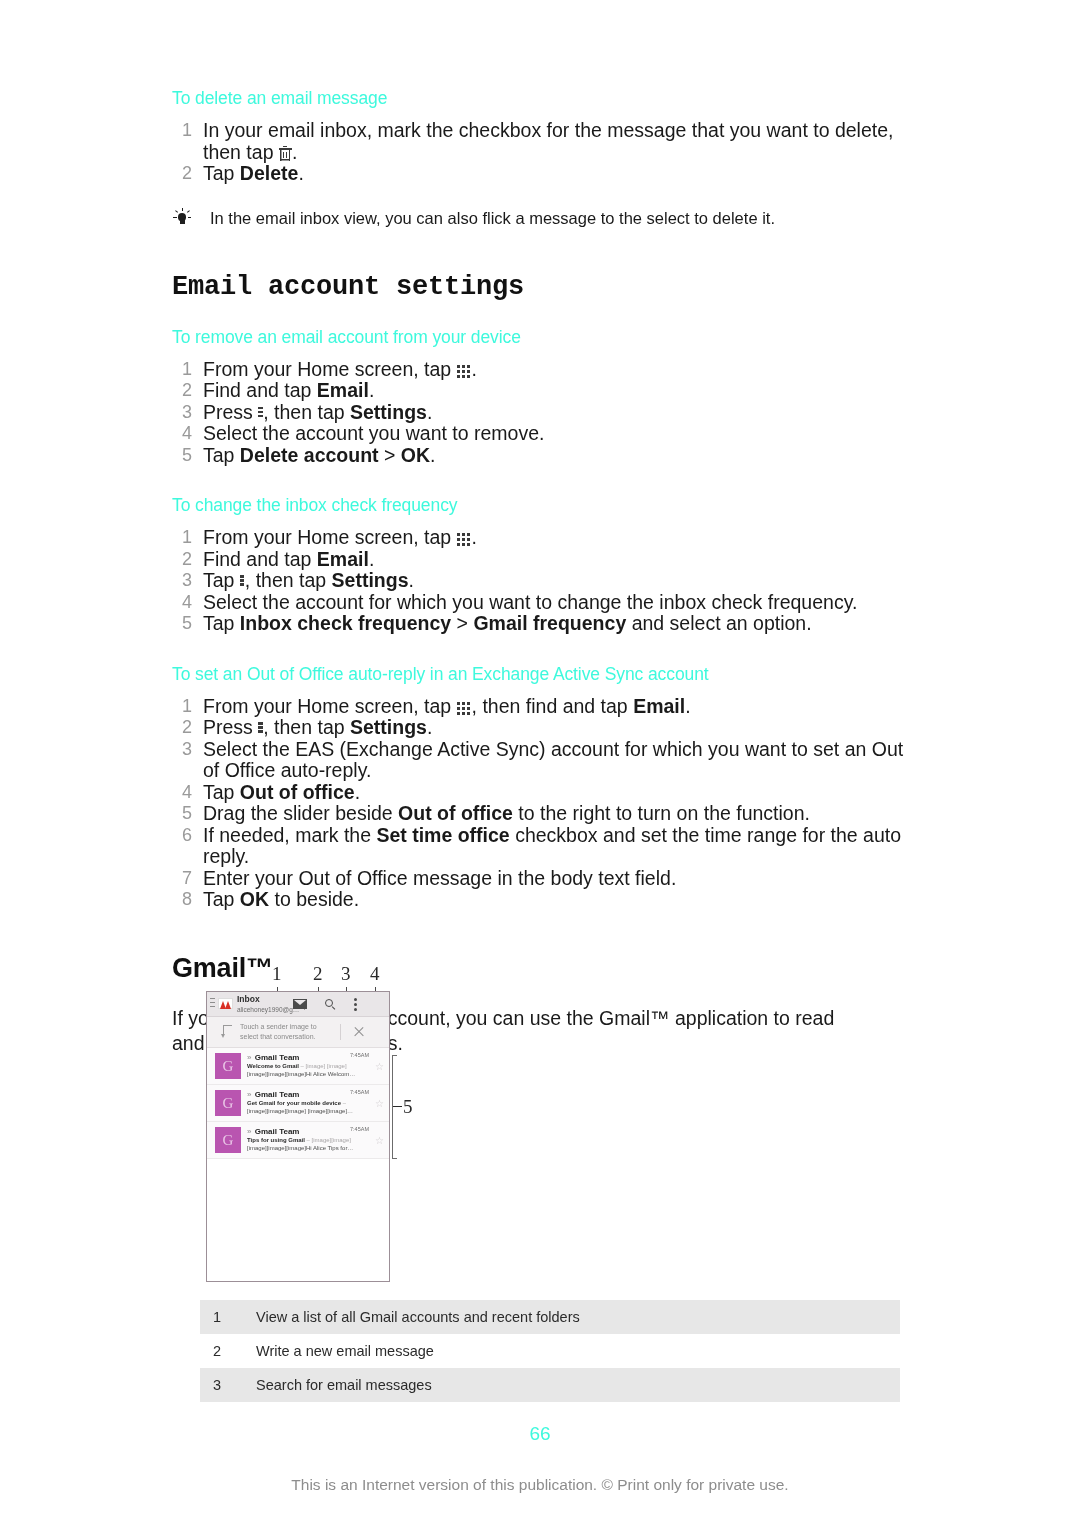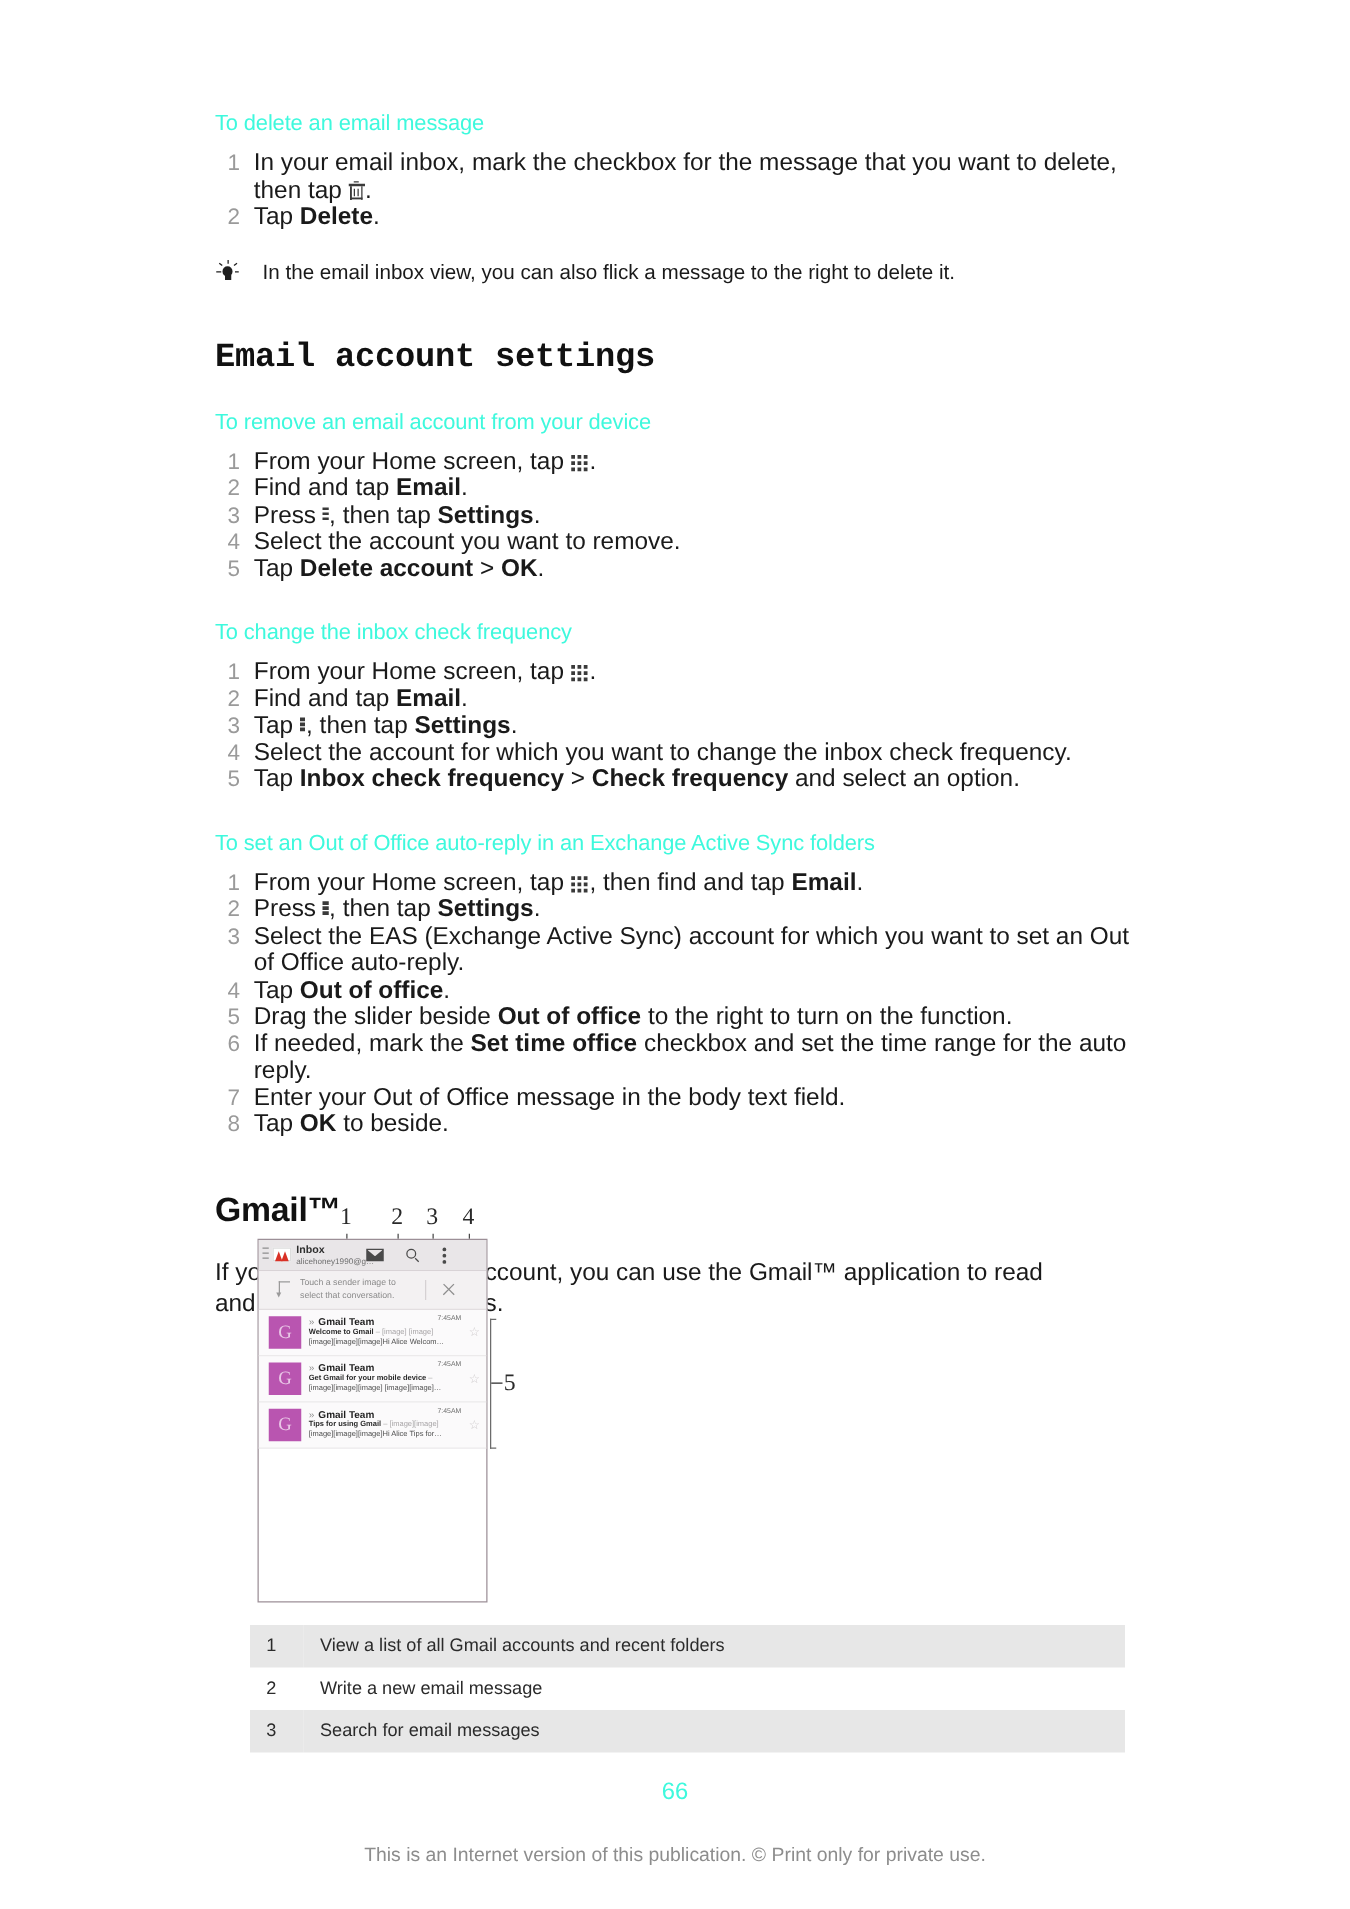--- a/index.html
+++ b/index.html
@@ -384,21 +384,21 @@
     <div class="tip" style="margin-top:22px;">
       <span class="ic ic-bulb">
         <i class="glass"></i>
           <i class="base"></i>
         <i class="ray" style="left:9.5px;top:0px;width:1.3px;height:3.5px;"></i>
         <i class="ray" style="left:2.5px;top:3px;width:3px;height:1.3px;transform:rotate(38deg);"></i>
         <i class="ray" style="left:15px;top:3px;width:3px;height:1.3px;transform:rotate(-38deg);"></i>
         <i class="ray" style="left:1px;top:9.5px;width:3.5px;height:1.3px;"></i>
         <i class="ray" style="left:15.5px;top:9.5px;width:3.5px;height:1.3px;"></i>
       </span>
-      <span class="tip-text">In the email inbox view, you can also flick a message to the right to delete it.</span>
+      <span class="tip-text">In the email inbox view, you can also flick a message to the select to delete it.</span>
     </div>
 
     <h2 class="section-title" style="margin-top:44px;font-family:Liberation Mono, monospace;">Email account settings</h2>
 
     <div class="subhead" style="margin-top:25px;margin-bottom:11px;">To remove an email account from your device</div>
 
     <ol class="steps">
       <li>
         <span>From your Home screen, tap </span><span class="ic ic-grid"><i style="left:0;top:0;"></i><i style="left:5px;top:0;"></i><i style="left:10px;top:0;"></i><i style="left:0;top:5px;"></i><i style="left:5px;top:5px;"></i><i style="left:10px;top:5px;"></i><i style="left:0;top:10px;"></i><i style="left:5px;top:10px;"></i><i style="left:10px;top:10px;"></i></span><span>.</span>
       </li>
@@ -425,25 +425,25 @@
       <li>
         <span>Find and tap </span><b>Email</b><span>.</span>
       </li>
       <li>
         <span>Tap </span><span class="ic ic-kebab"><i style="top:0;"></i><i style="top:4.2px;"></i><i style="top:8.4px;"></i></span><span>, then tap </span><b>Settings</b><span>.</span>
       </li>
       <li>
         <span>Select the account for which you want to change the inbox check frequency.</span>
       </li>
       <li>
-        <span>Tap </span><b>Inbox check frequency</b><span> &gt; </span><b>Check frequency</b><span> and select an option.</span>
+        <span>Tap </span><b>Inbox check frequency</b><span> &gt; </span><b>Gmail frequency</b><span> and select an option.</span>
       </li>
     </ol>
 
-    <div class="subhead" style="margin-top:29px;margin-bottom:11px;">To set an Out of Office auto-reply in an Exchange Active Sync folders</div>
+    <div class="subhead" style="margin-top:29px;margin-bottom:11px;">To set an Out of Office auto-reply in an Exchange Active Sync account</div>
 
     <ol class="steps">
       <li>
         <span>From your Home screen, tap </span><span class="ic ic-grid"><i style="left:0;top:0;"></i><i style="left:5px;top:0;"></i><i style="left:10px;top:0;"></i><i style="left:0;top:5px;"></i><i style="left:5px;top:5px;"></i><i style="left:10px;top:5px;"></i><i style="left:0;top:10px;"></i><i style="left:5px;top:10px;"></i><i style="left:10px;top:10px;"></i></span><span>, then find and tap </span><b>Email</b><span>.</span>
       </li>
       <li>
         <span>Press </span><span class="ic ic-kebab"><i style="top:0;"></i><i style="top:4.2px;"></i><i style="top:8.4px;"></i></span><span>, then tap </span><b>Settings</b><span>.</span>
       </li>
       <li>
         <span>Select the EAS (Exchange Active Sync) account for which you want to set an Out of Office auto-reply.</span>

